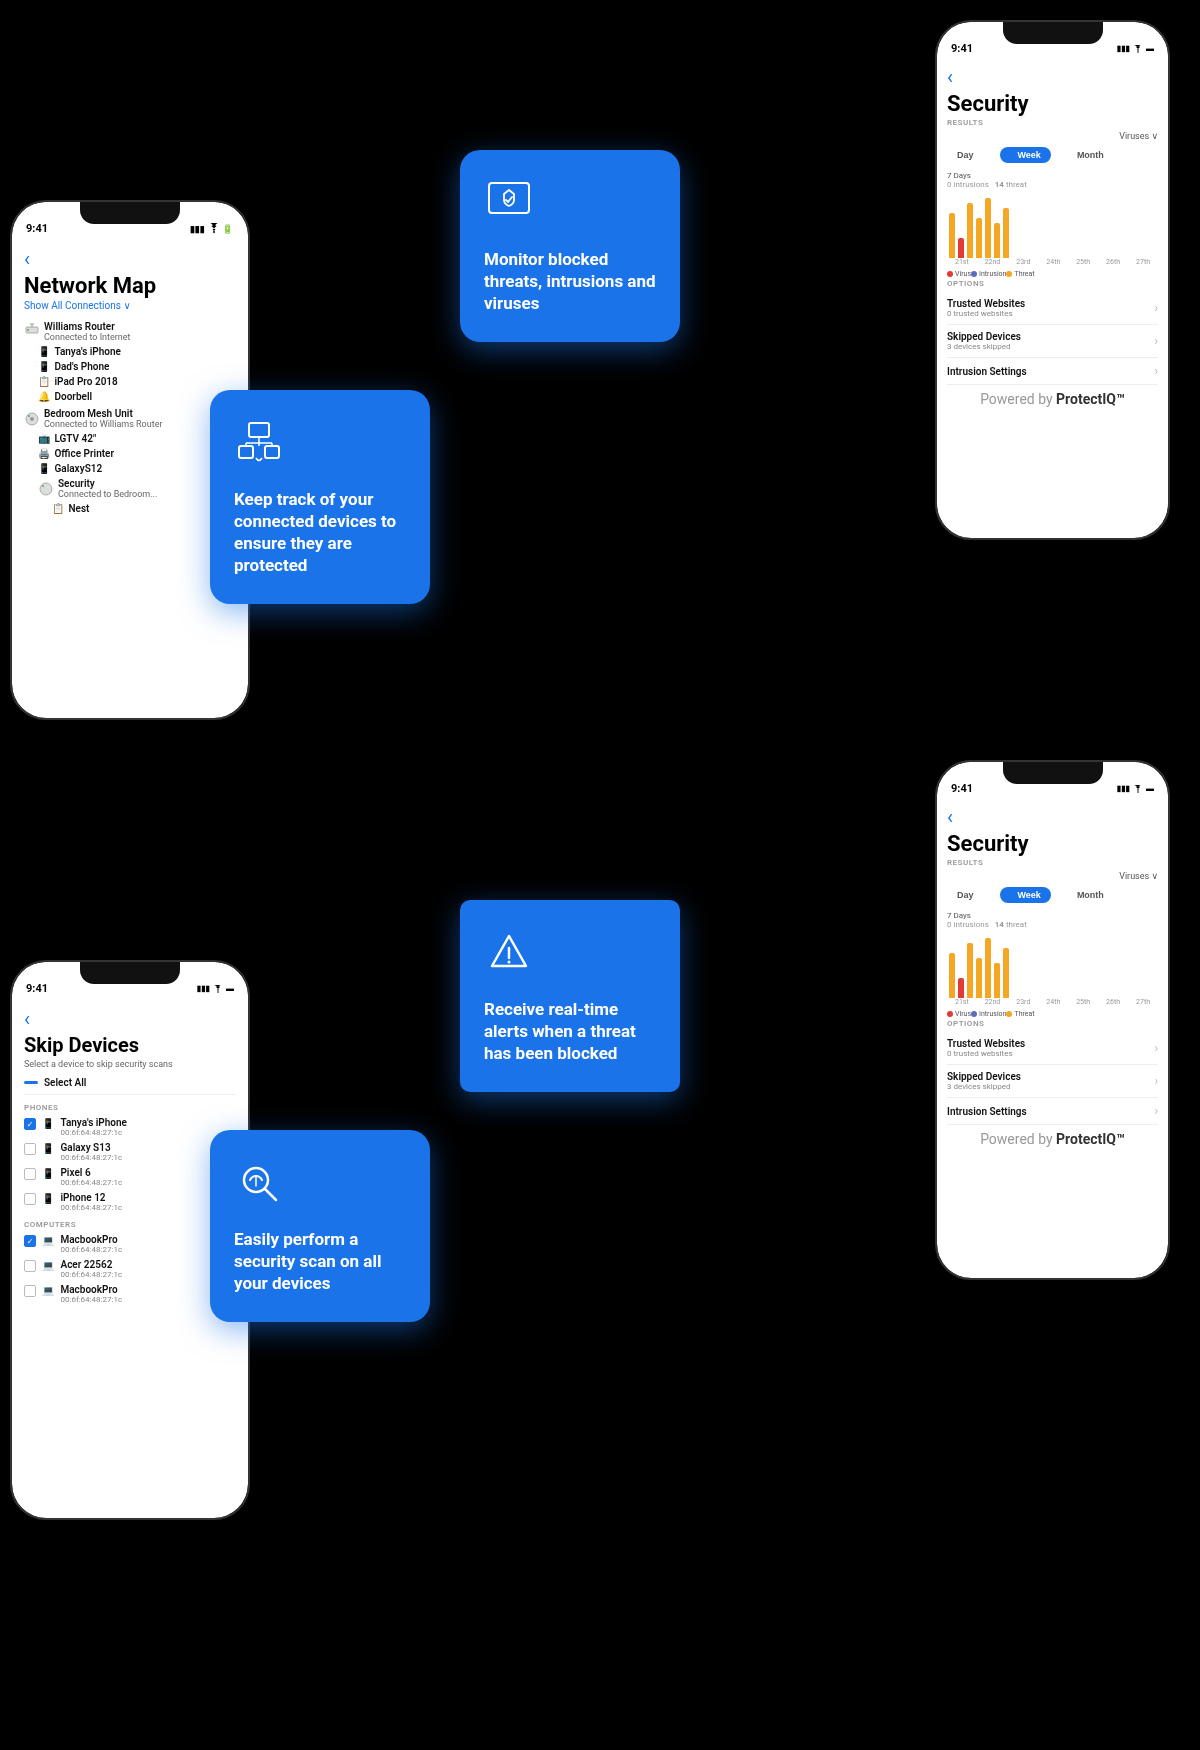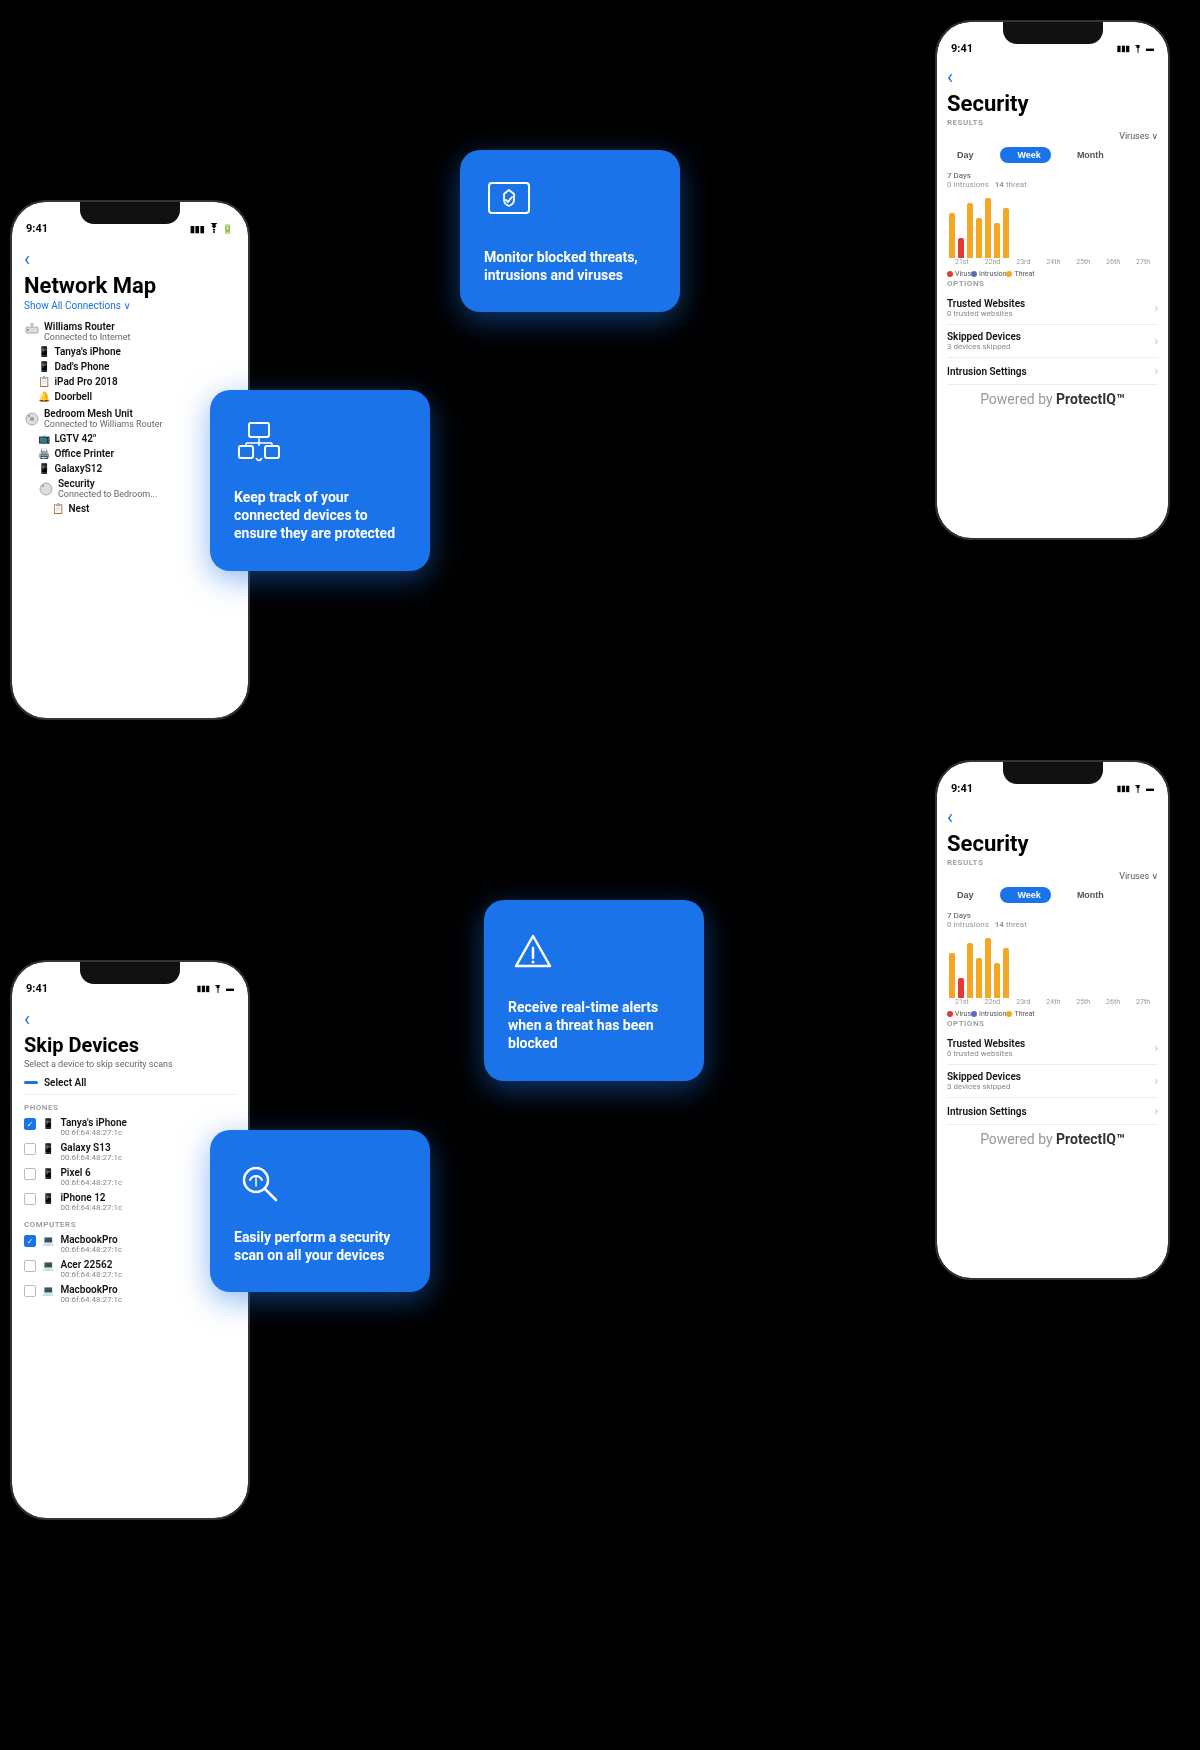--- a/index.html
+++ b/index.html
@@ -62,21 +62,21 @@
       border-radius: 20px;
       padding: 28px 24px;
       color: #fff;
       width: 220px;
       box-shadow: 0 8px 30px rgba(26,115,232,0.5);
     }
     .feature-card .icon-area {
       margin-bottom: 16px;
     }
     .feature-card .card-text {
-      font-size: 14px;
+      font-size: 17px;
       font-weight: 700;
       line-height: 1.3;
     }
 
     
     #phone-network {
       left: 10px;
       top: 200px;
       width: 240px;
       height: 520px;
@@ -167,23 +167,24 @@
       z-index: 5;
     }
     
     #card-monitor {
       left: 460px;
       top: 150px;
       z-index: 5;
     }
     
     #card-realtime {
-      left: 484px;
+      left: 460px;
       top: 900px;
       z-index: 5;
+      border-radius: 10px;
     }
     
     #card-scan {
       left: 210px;
       top: 1130px;
       z-index: 5;
     }
 
     
     #phone-sec1 {

